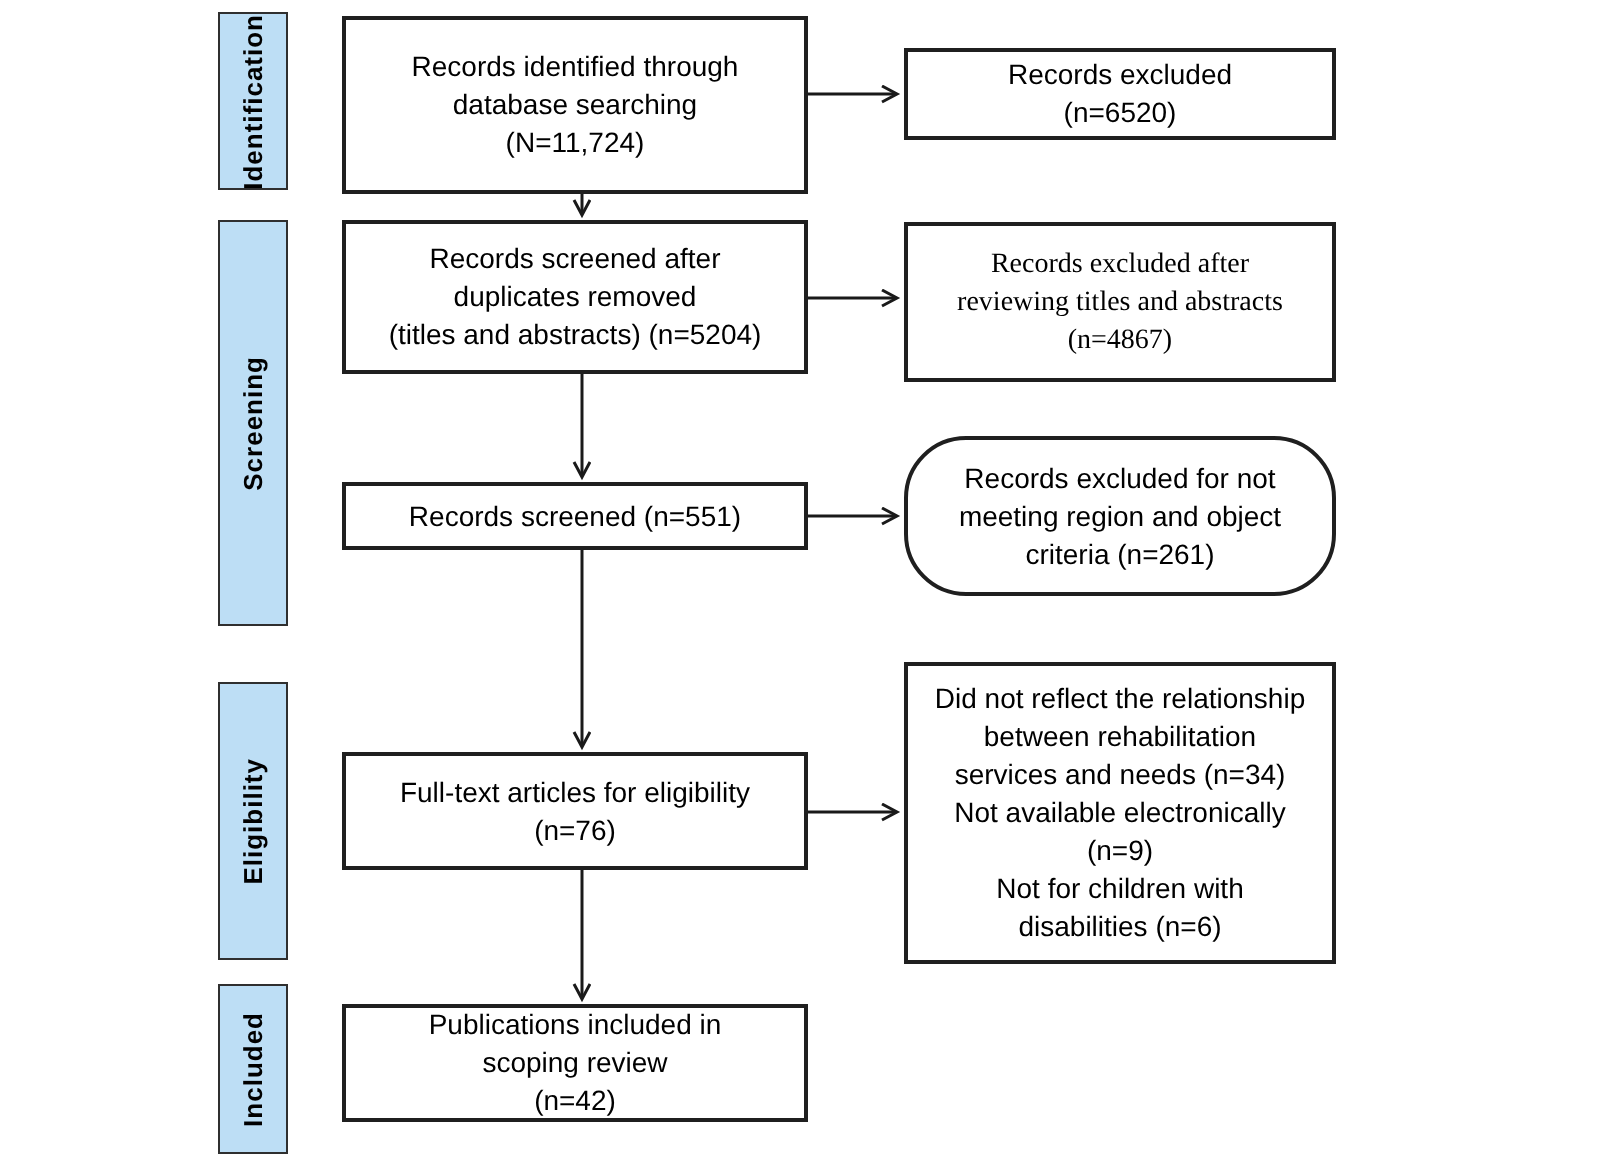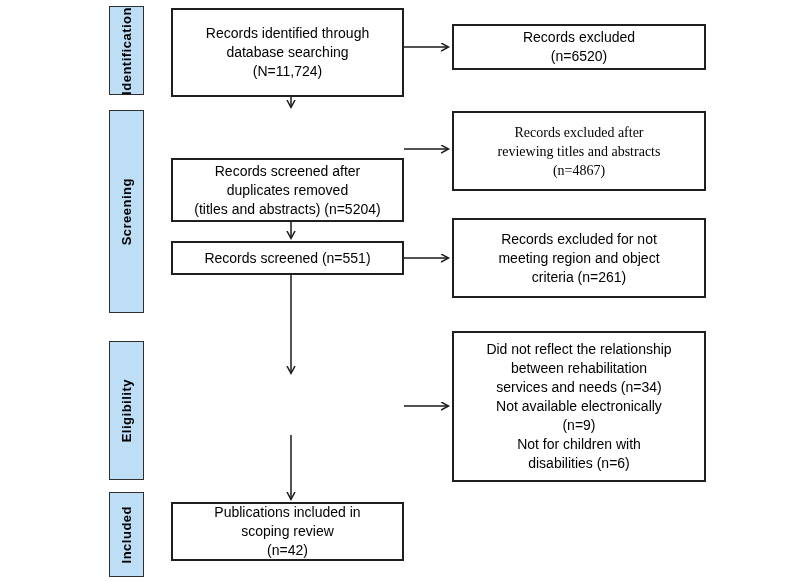--- a/index.html
+++ b/index.html
@@ -51,36 +51,36 @@
     display: flex;
     align-items: center;
     justify-content: center;
     text-align: center;
     font-size: 14px;
     line-height: 19px;
     white-space: pre-line;
     padding: 2px 6px;
   }
   .main-col { left: 171px; width: 233px; }
-  .side-col { left: 452px; width: 254px; }
+  .side-col { left: 452px; width: 216px; }
 
   .stage-0 { top: 6px;   height: 89px; }
   .stage-1 { top: 110px; height: 203px; }
   .stage-2 { top: 341px; height: 139px; }
   .stage-3 { top: 492px; height: 85px; }
 
   .main-0 { top: 8px;   height: 89px; }
-  .main-1 { top: 110px; height: 64px; margin-top: 48px; }
+  .main-1 { top: 110px; height: 77px; }
   .main-2 { top: 241px; height: 34px; }
   .main-3 { top: 376px; height: 59px; }
   .main-4 { top: 502px; height: 59px; }
 
   .side-0 { top: 24px;  height: 46px; }
   .side-1 { top: 111px; height: 80px; font-family: Liberation Serif, serif; }
-  .side-2 { top: 218px; height: 80px; }
+  .side-2 { top: 218px; height: 80px; border-radius: 31px; }
   .side-3 { top: 331px; height: 151px; }
 </style>
 </head>
 <body>
 
 <div id="canvas">
 
   <svg id="arrow-layer" width="800" height="581" viewBox="0 0 800 581">
     <defs>
       <marker id="ah" markerWidth="10" markerHeight="10" refX="7.5" refY="4.5" orient="auto" markerUnits="userSpaceOnUse">
@@ -110,20 +110,22 @@
     <span class="stage-label">Included</span>
   </div>
 
   <div class="flowbox main-col main-0">Records identified through
 database searching
 (N=11,724)</div>
   <div class="flowbox main-col main-1">Records screened after
 duplicates removed
 (titles and abstracts) (n=5204)</div>
   <div class="flowbox main-col main-2">Records screened (n=551)</div>
+  <div class="flowbox main-col main-3">Full-text articles for eligibility
+(n=76)</div>
   <div class="flowbox main-col main-4">Publications included in
 scoping review
 (n=42)</div>
 
   <div class="flowbox side-col side-0">Records excluded
 (n=6520)</div>
   <div class="flowbox side-col side-1">Records excluded after
 reviewing titles and abstracts
 (n=4867)</div>
   <div class="flowbox side-col side-2">Records excluded for not

